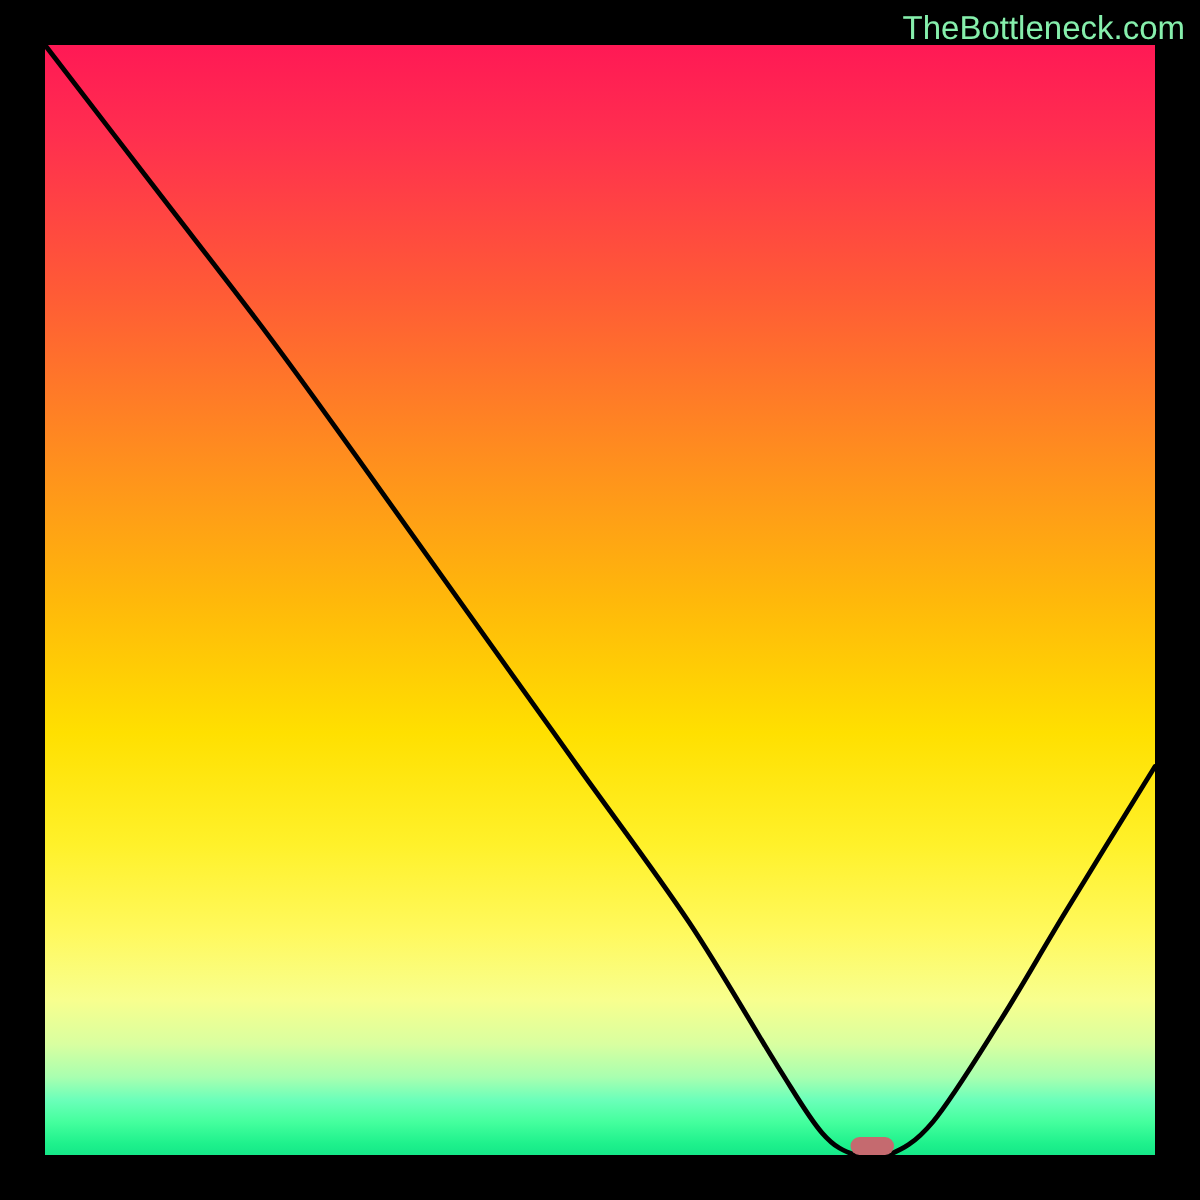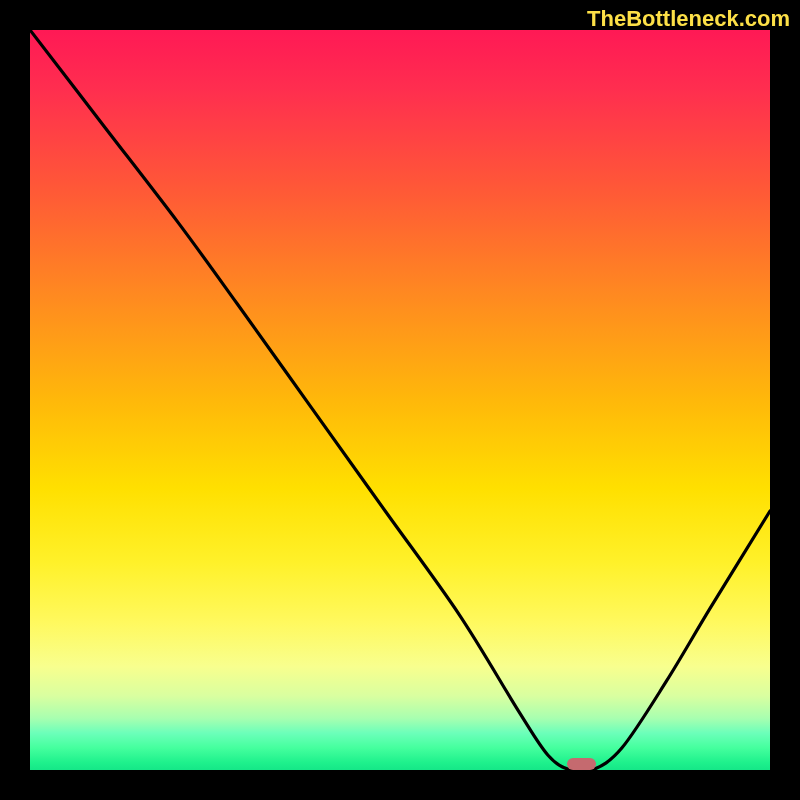--- a/index.html
+++ b/index.html
@@ -1,17 +1,17 @@
 <!DOCTYPE html>
 <html><head>
 <meta charset="utf-8">
 <style>
 * { margin: 0; padding: 0; box-sizing: border-box; }
 body { width: 800px; height: 800px; background: #000; position: relative; font-family: Arial, sans-serif; }
-.watermark { position: absolute; top: 6px; right: 10px; color: #fde047; font-size: 22px; font-weight: 700; z-index: 10; }
+.watermark { position: absolute; top: 6px; right: 10px; color: #86efac; font-size: 22px; font-weight: 400; z-index: 10; }
 .chart-area { position: absolute; top: 30px; left: 30px; width: 740px; height: 740px; }
 .gradient-bg { width: 100%; height: 100%; background: linear-gradient(to bottom,
   #ff1955 0%,
   #ff2e4f 8%,
   #ff5a36 22%,
   #ff8a20 36%,
   #ffb80a 50%,
   #ffe000 62%,
   #fff12a 72%,
   #fff95e 80%,

